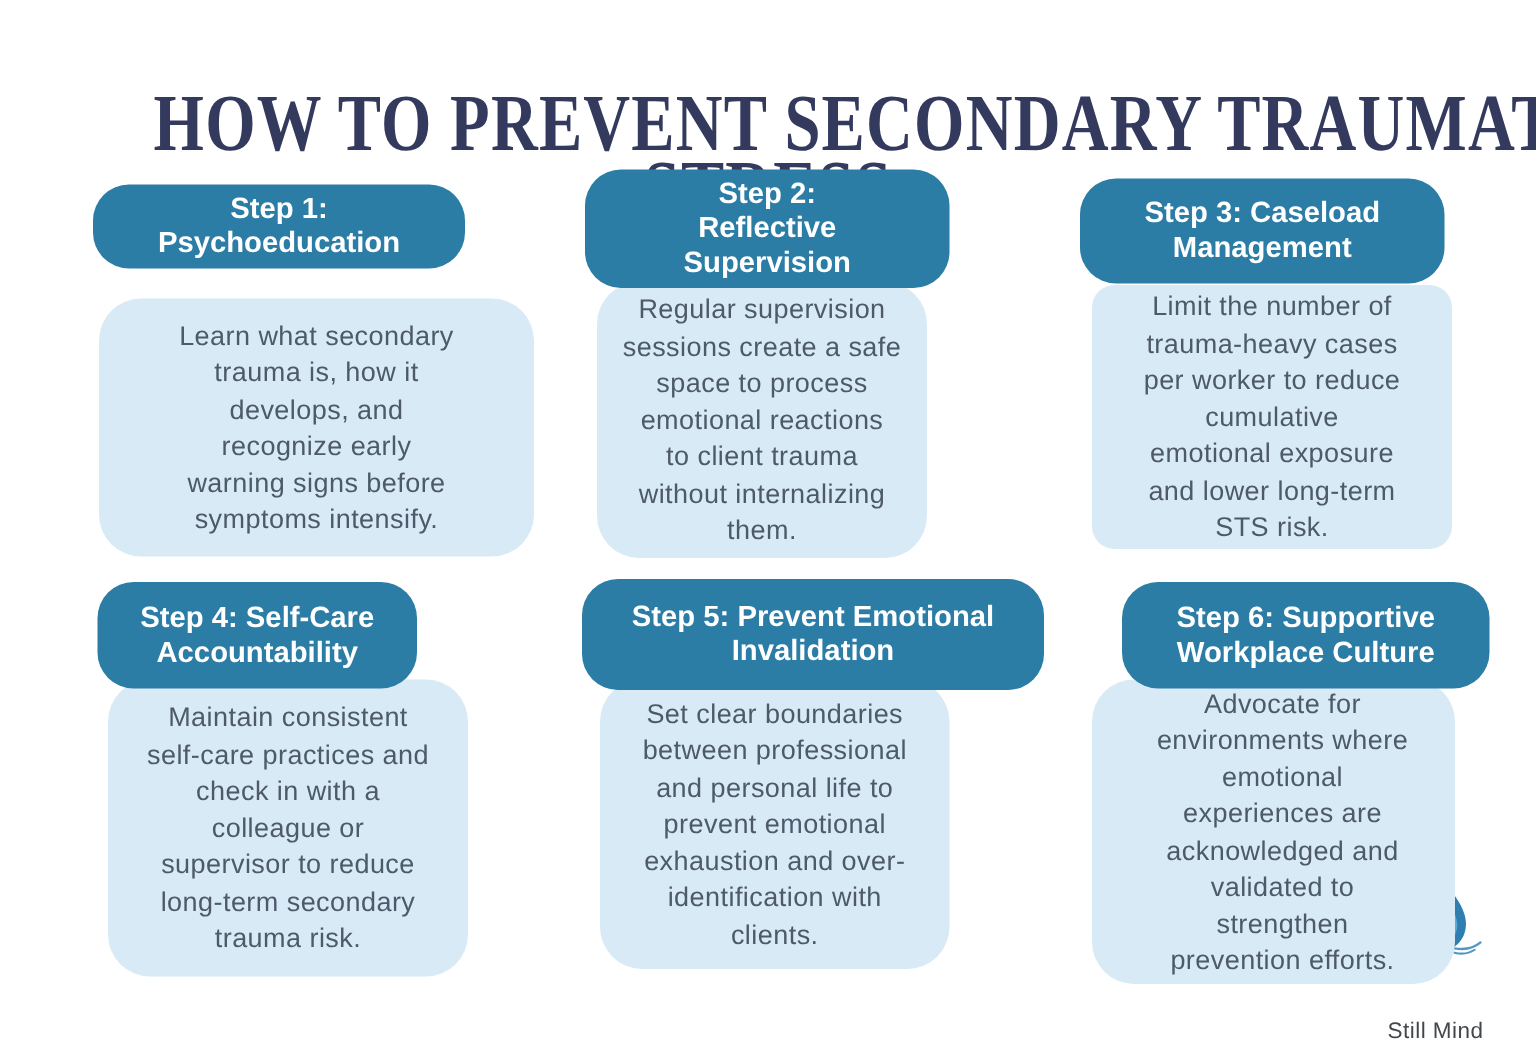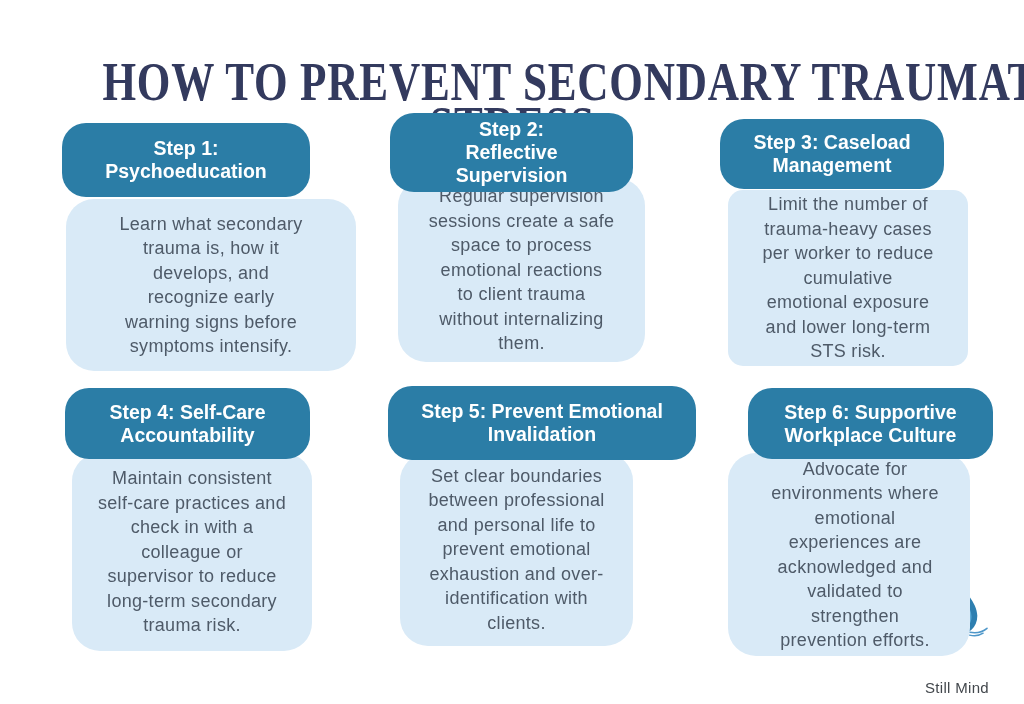--- a/index.html
+++ b/index.html
@@ -50,28 +50,28 @@
     font-size:18px;
     line-height:24.5px;
     letter-spacing:0.3px;
     text-align:center;
     white-space:pre-line;
     z-index:1;
     padding:10px 4px;
     box-sizing:border-box;
   }
   
-  .pill1{left:62px;  top:123px; width:248px; height:74px;}
+  .pill1{left:62px;  top:123px; width:248px; height:56px;}
   .body1{left:66px;  top:199px; width:290px; height:172px;}
   .pill2{left:390px; top:113px; width:243px; height:79px;}
-  .body2{left:398px; top:178px; width:247px; height:184px;}
-  .pill3{left:720px; top:119px; width:224px; height:70px;}
+  .body2{left:398px; top:188px; width:220px; height:184px;}
+  .pill3{left:720px; top:119px; width:243px; height:70px;}
   .body3{left:728px; top:190px; width:240px; height:176px;border-radius:15px;}
   
-  .pill4{left:65px;  top:388px; width:245px; height:71px;}
+  .pill4{left:65px;  top:388px; width:213px; height:71px;}
   .body4{left:72px;  top:453px; width:240px; height:198px;}
   .pill5{left:388px; top:386px; width:308px; height:74px;}
   .body5{left:400px; top:453px; width:233px; height:193px;}
   .pill6{left:748px; top:388px; width:245px; height:71px;}
   .body6{left:728px; top:453px; width:242px; height:203px;padding-left:16px;}
   
   .logo{
     position:absolute;
     right:12px; bottom:8px;
     width:110px;

